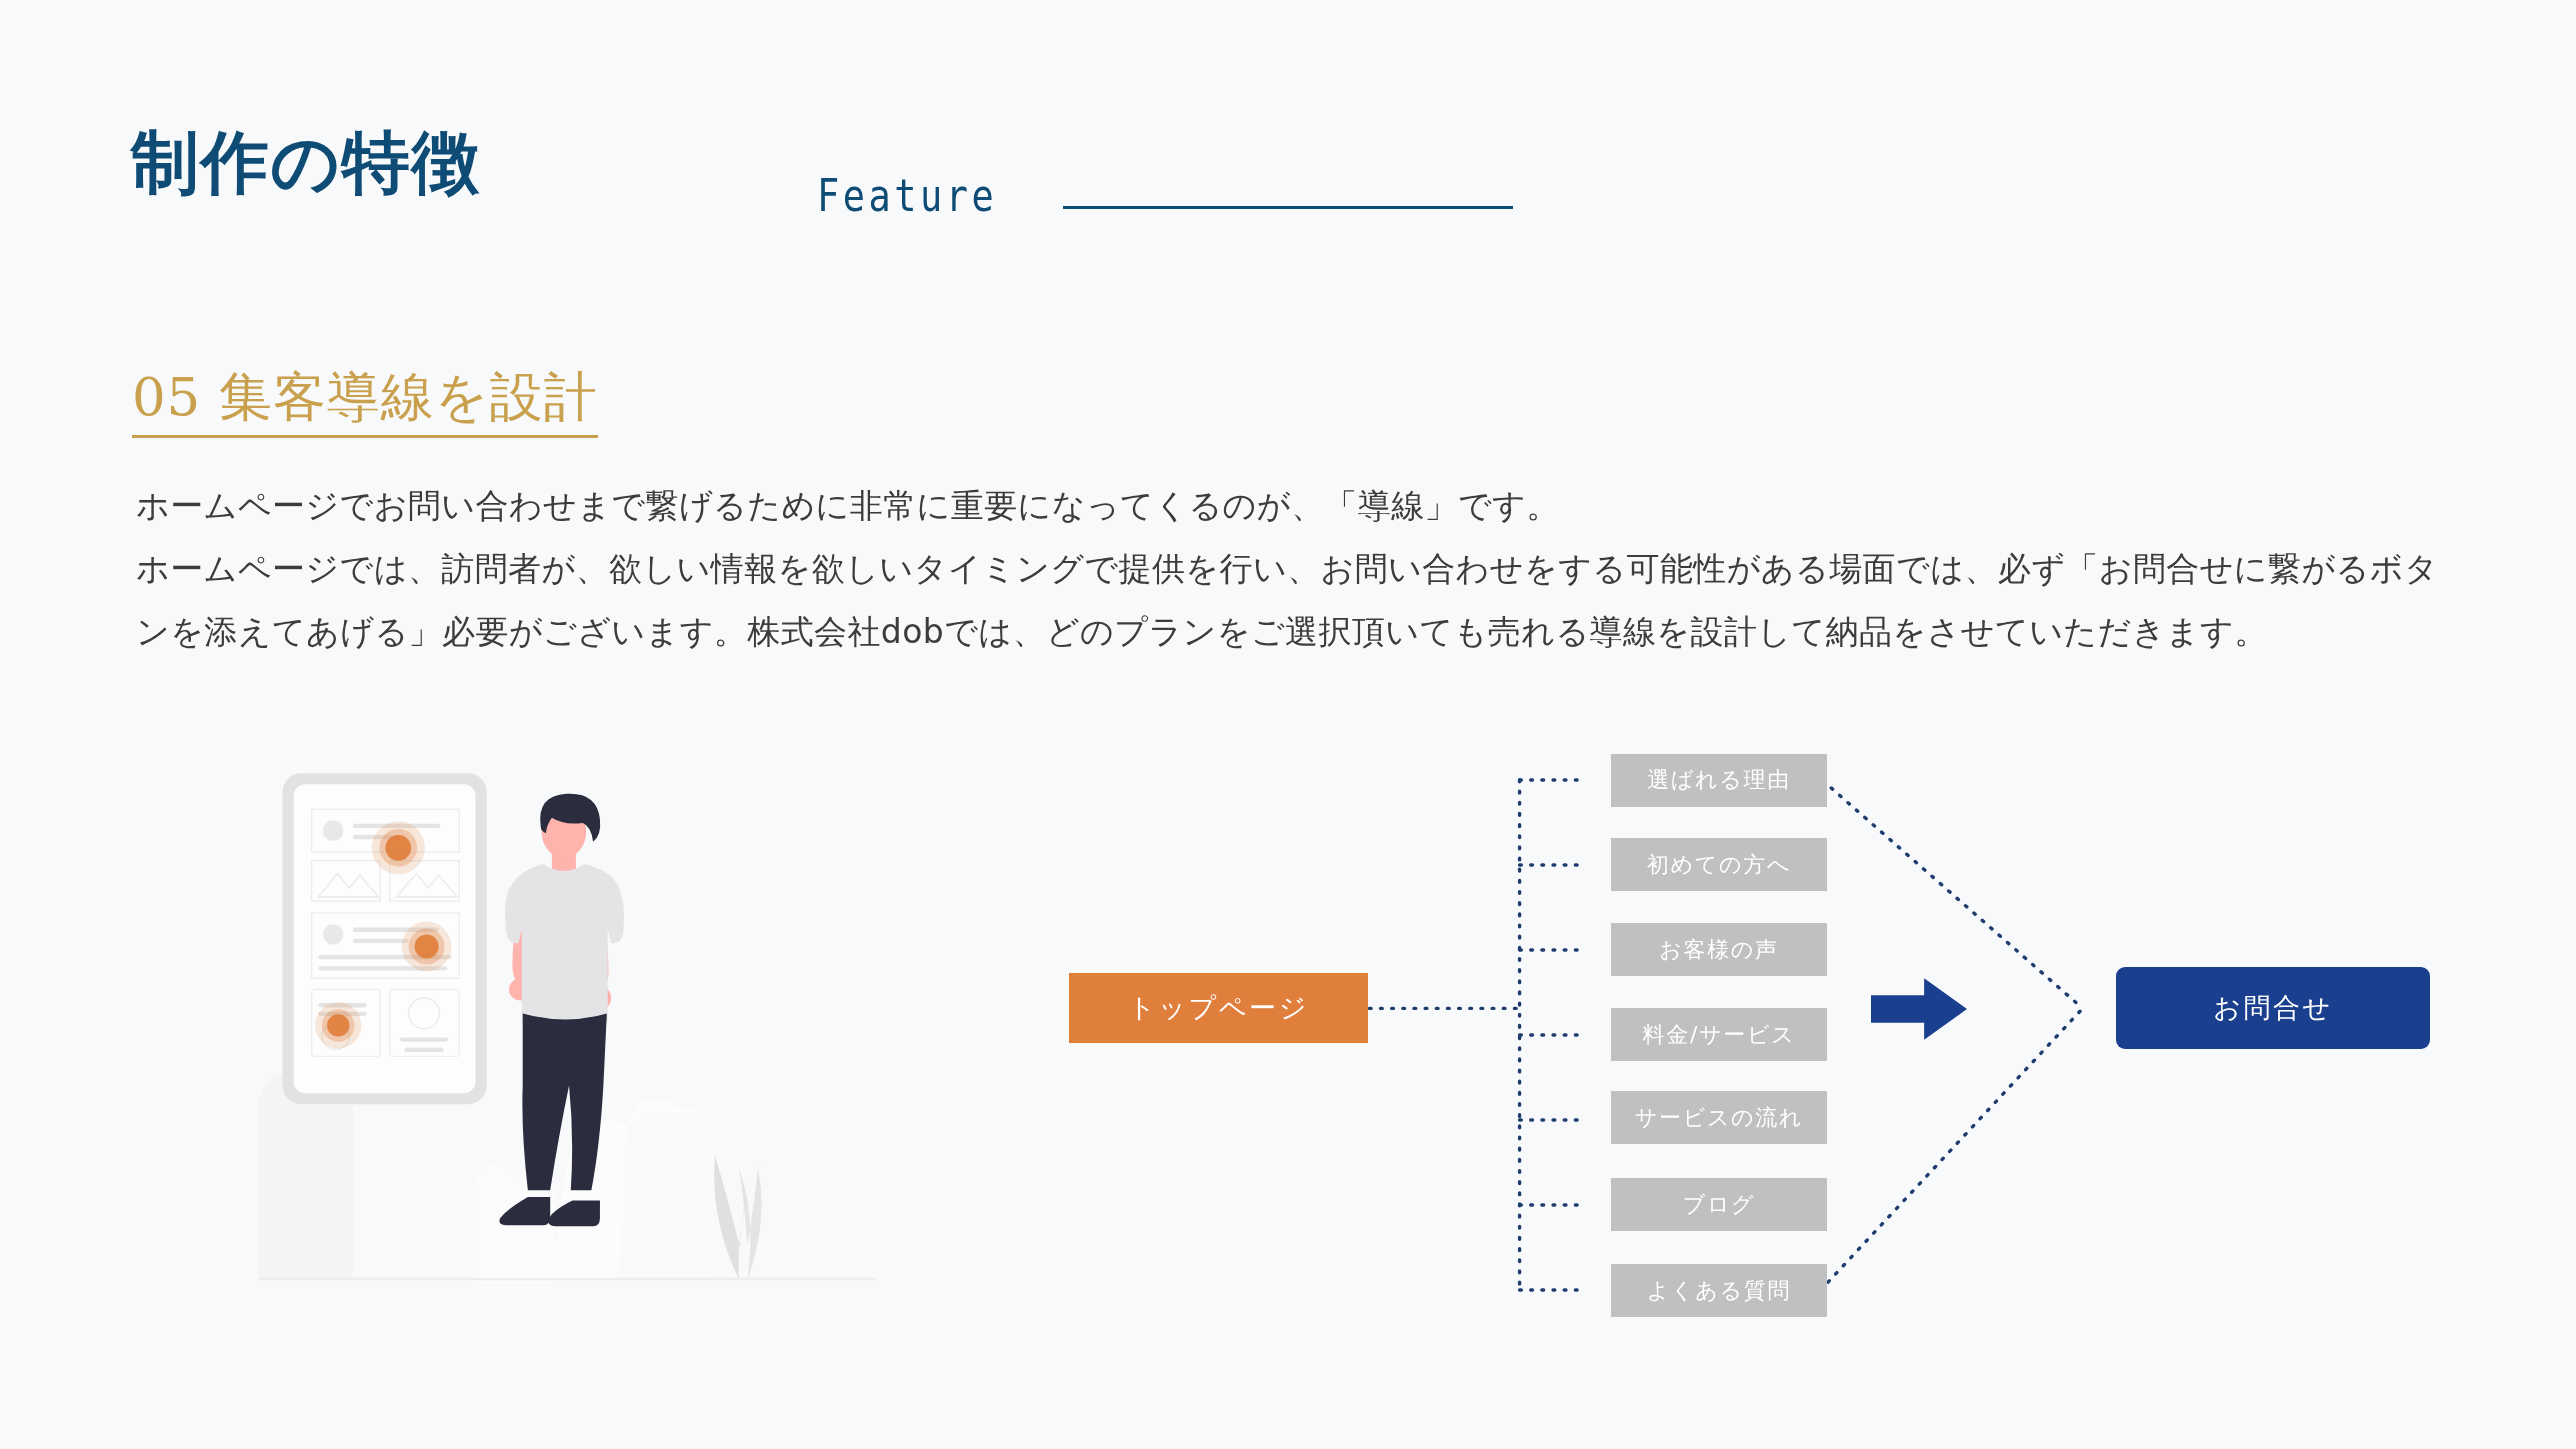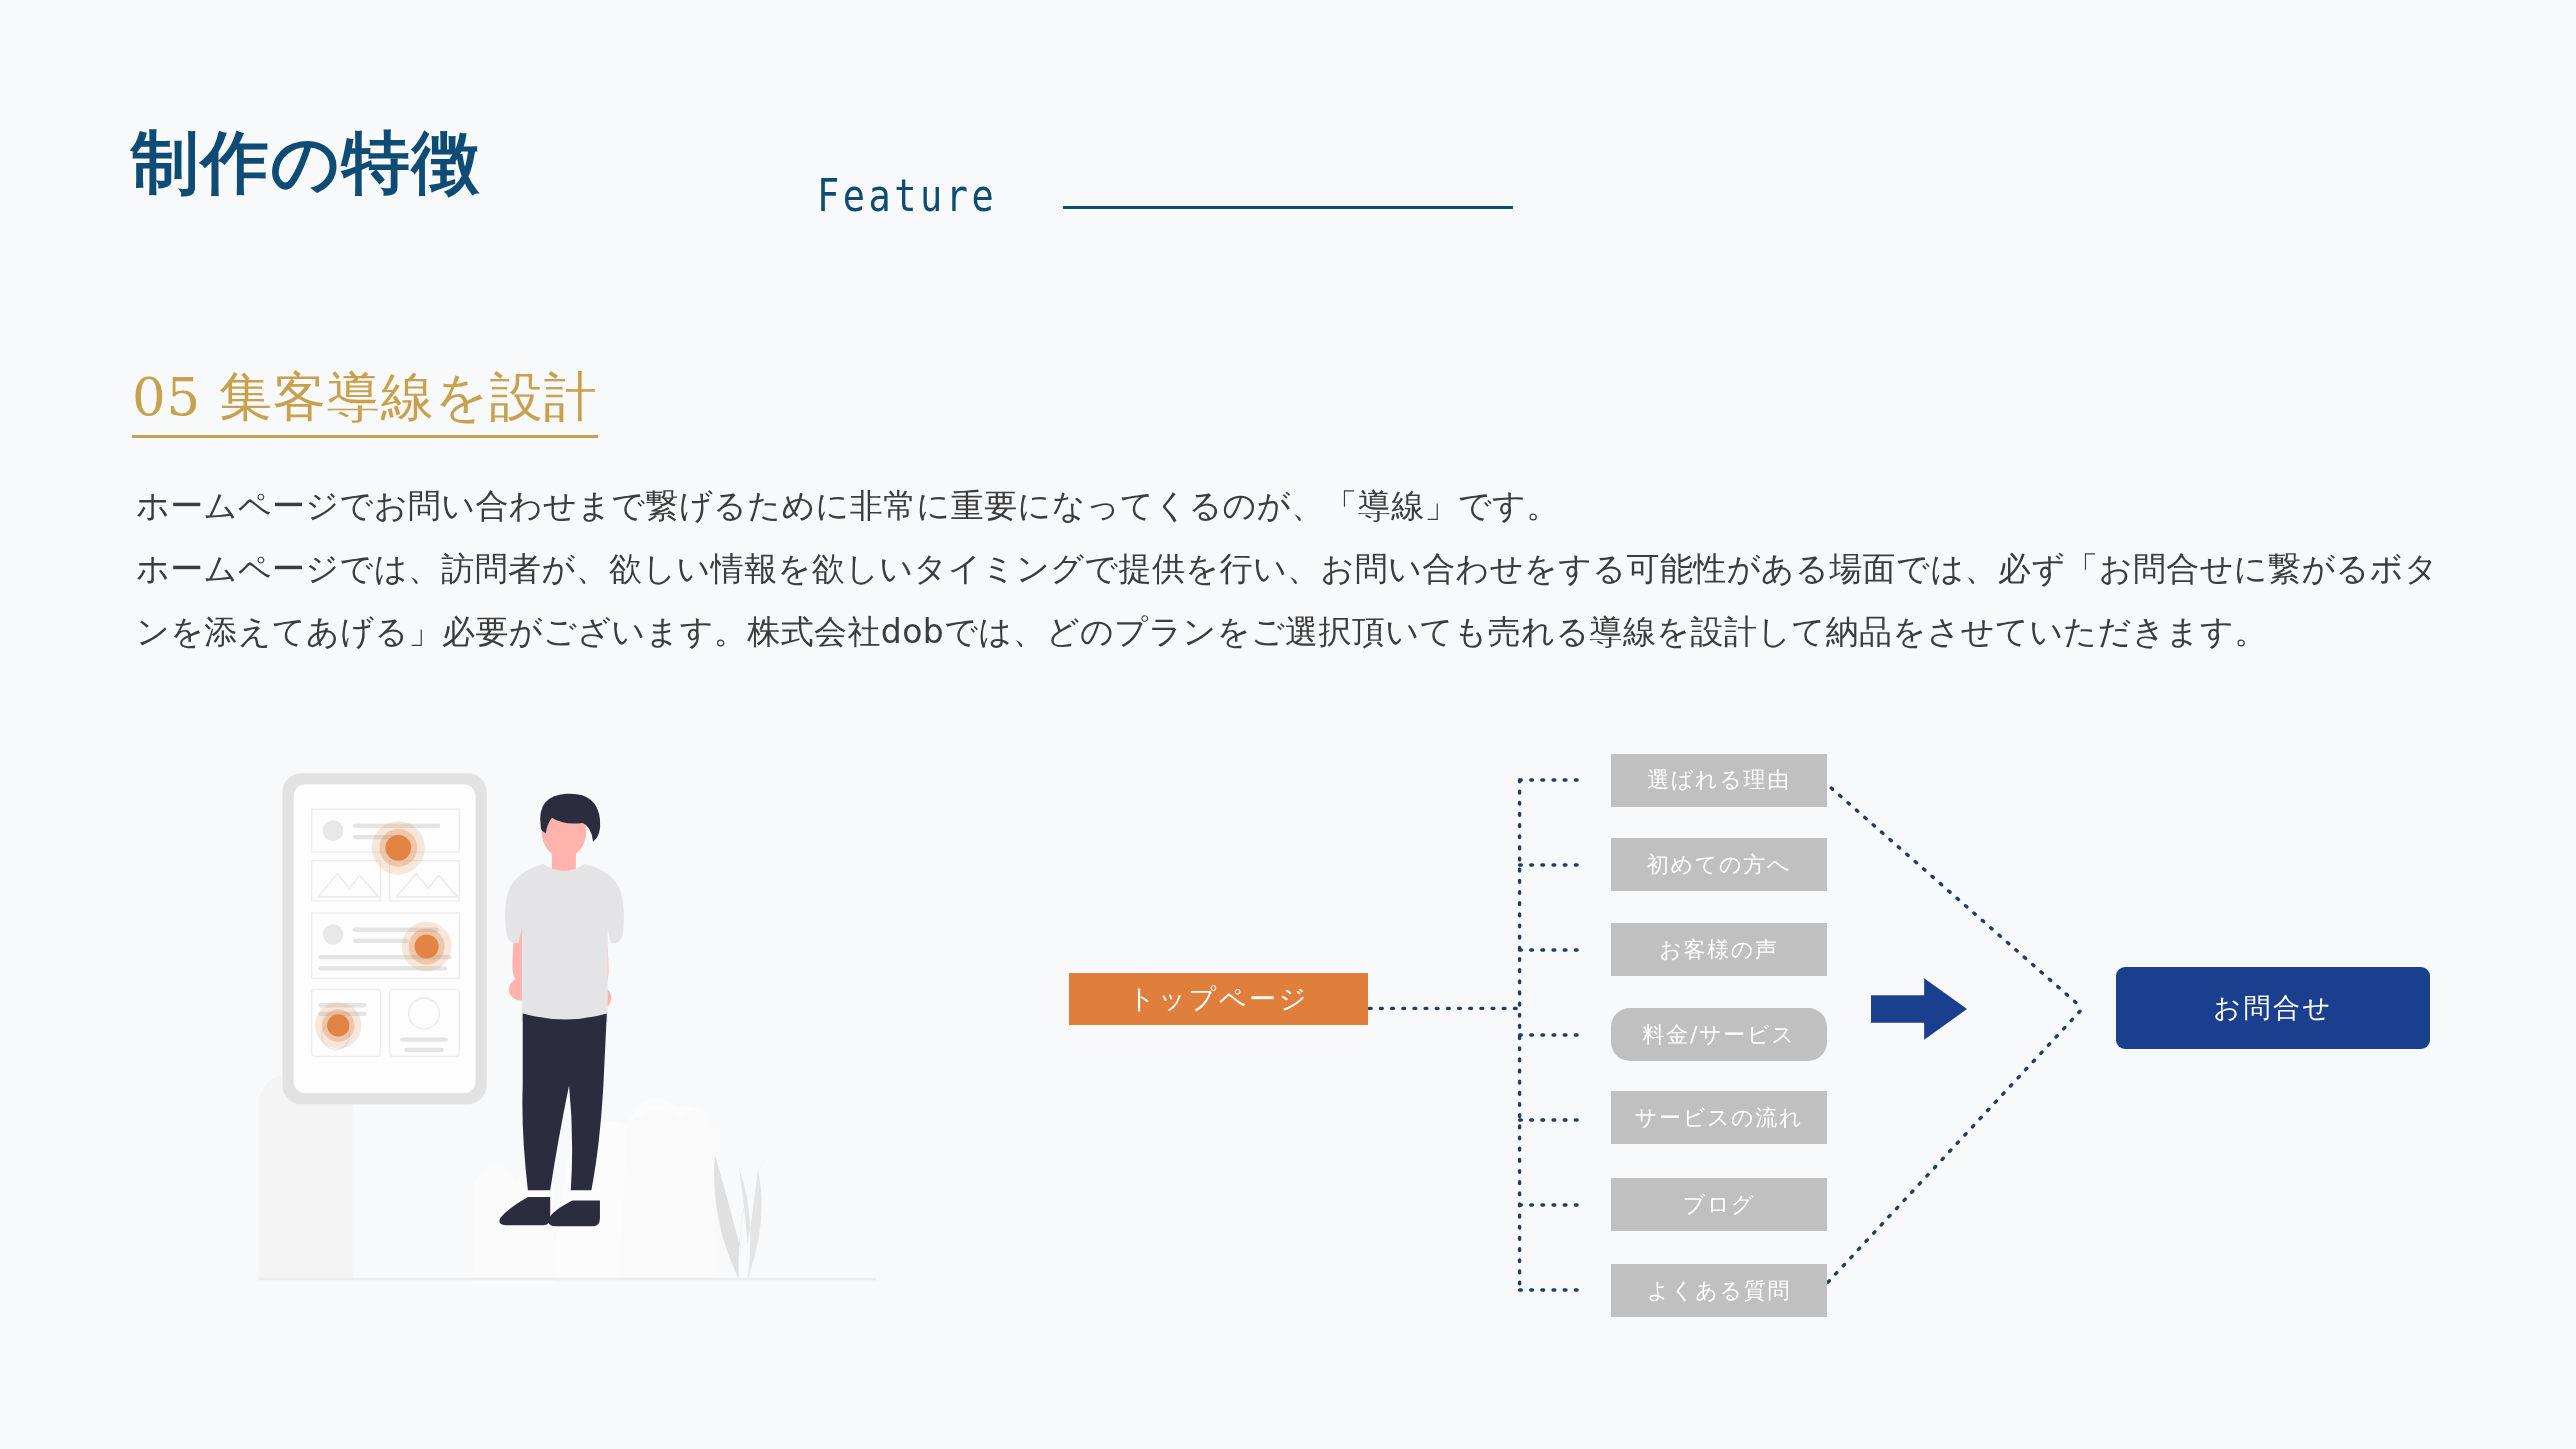--- a/index.html
+++ b/index.html
@@ -96,36 +96,36 @@
     justify-content:center;
     color:#FFFFFF;
     font-family:"DejaVu Sans","Liberation Sans",sans-serif;
     letter-spacing:2.6px;
     white-space:nowrap;
     margin-left:32px;
   }
 
   #node-top {
     left:50px; top:235px;
-    width:299px; height:52px;
+    width:299px; height:70px;
     background:#E07E3C;
     font-size:27px;
   }
 
   .node-gray {
     left:592px;
     width:216px; height:53px;
     background:#C0C0C0;
     font-size:22px;
     letter-spacing:1.7px;
   }
   .node-gray.n0 { top:15.5px; }
   .node-gray.n1 { top:100px; }
   .node-gray.n2 { top:185px; }
-  .node-gray.n3 { top:270px;border-radius:19px; }
+  .node-gray.n3 { top:270px; }
   .node-gray.n4 { top:353px; }
   .node-gray.n5 { top:440px; }
   .node-gray.n6 { top:526px; }
 
   #node-contact {
     left:1097px; top:229px;
     width:314px; height:82px;
     background:#1B3F8F;
     font-size:27px;
     border-radius:9px;

